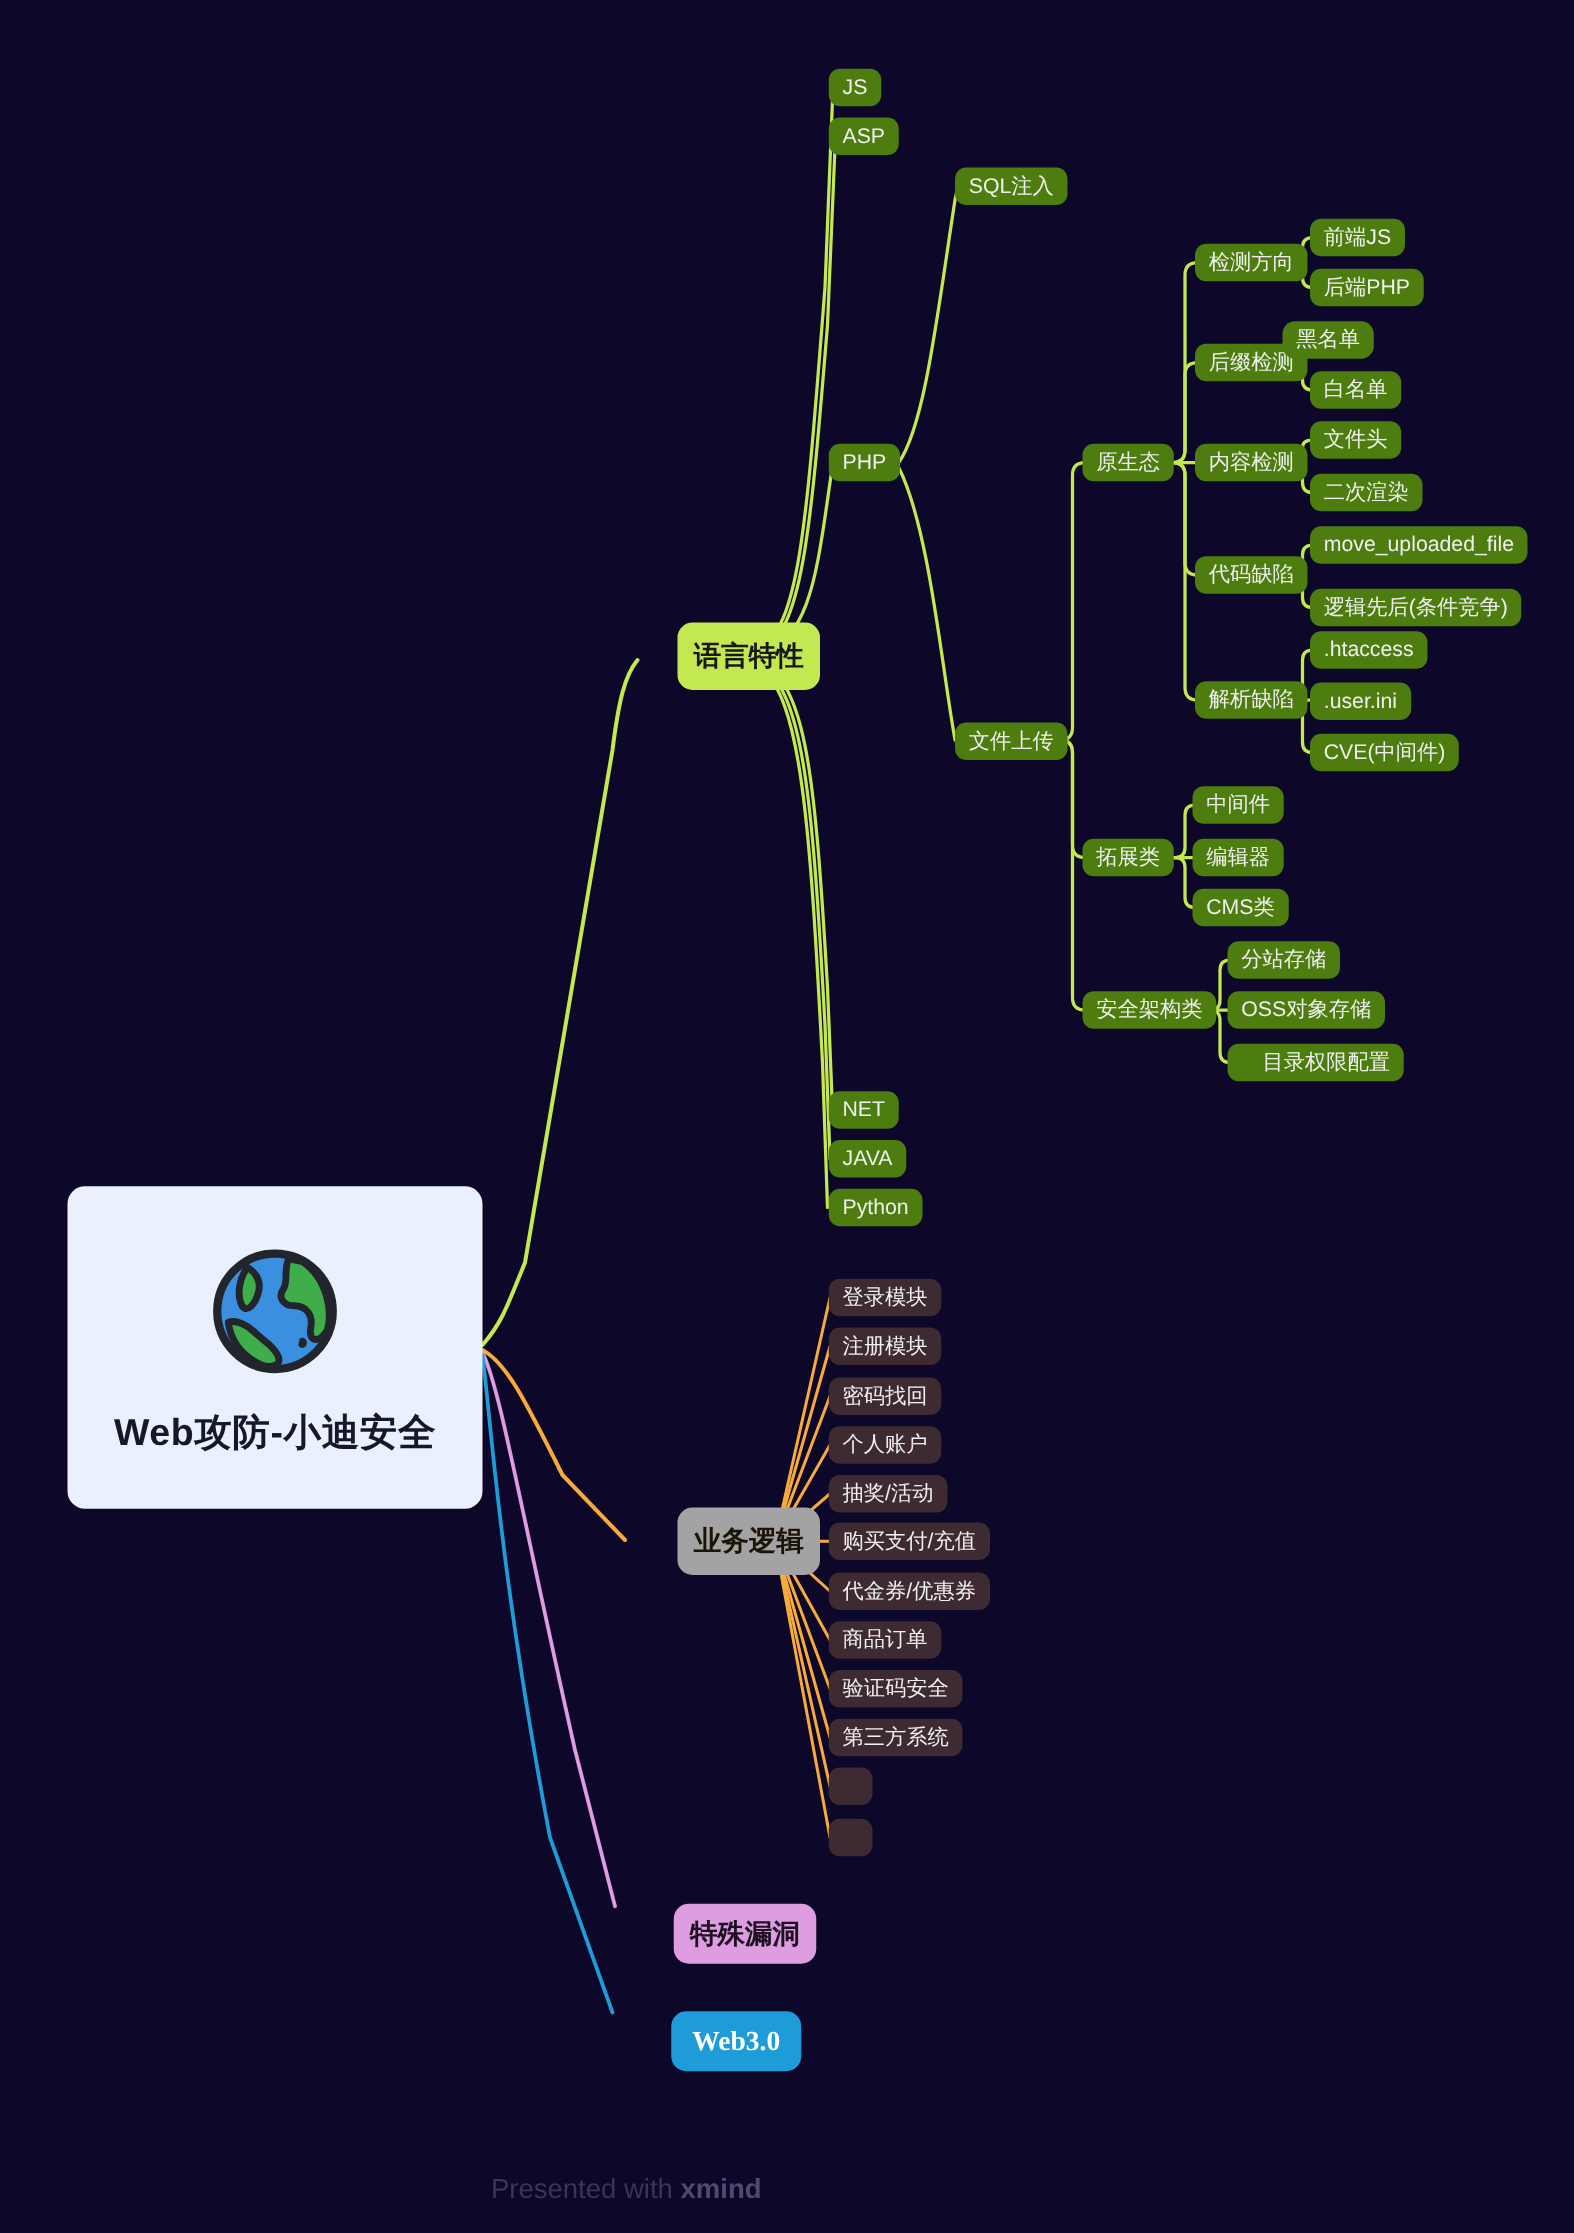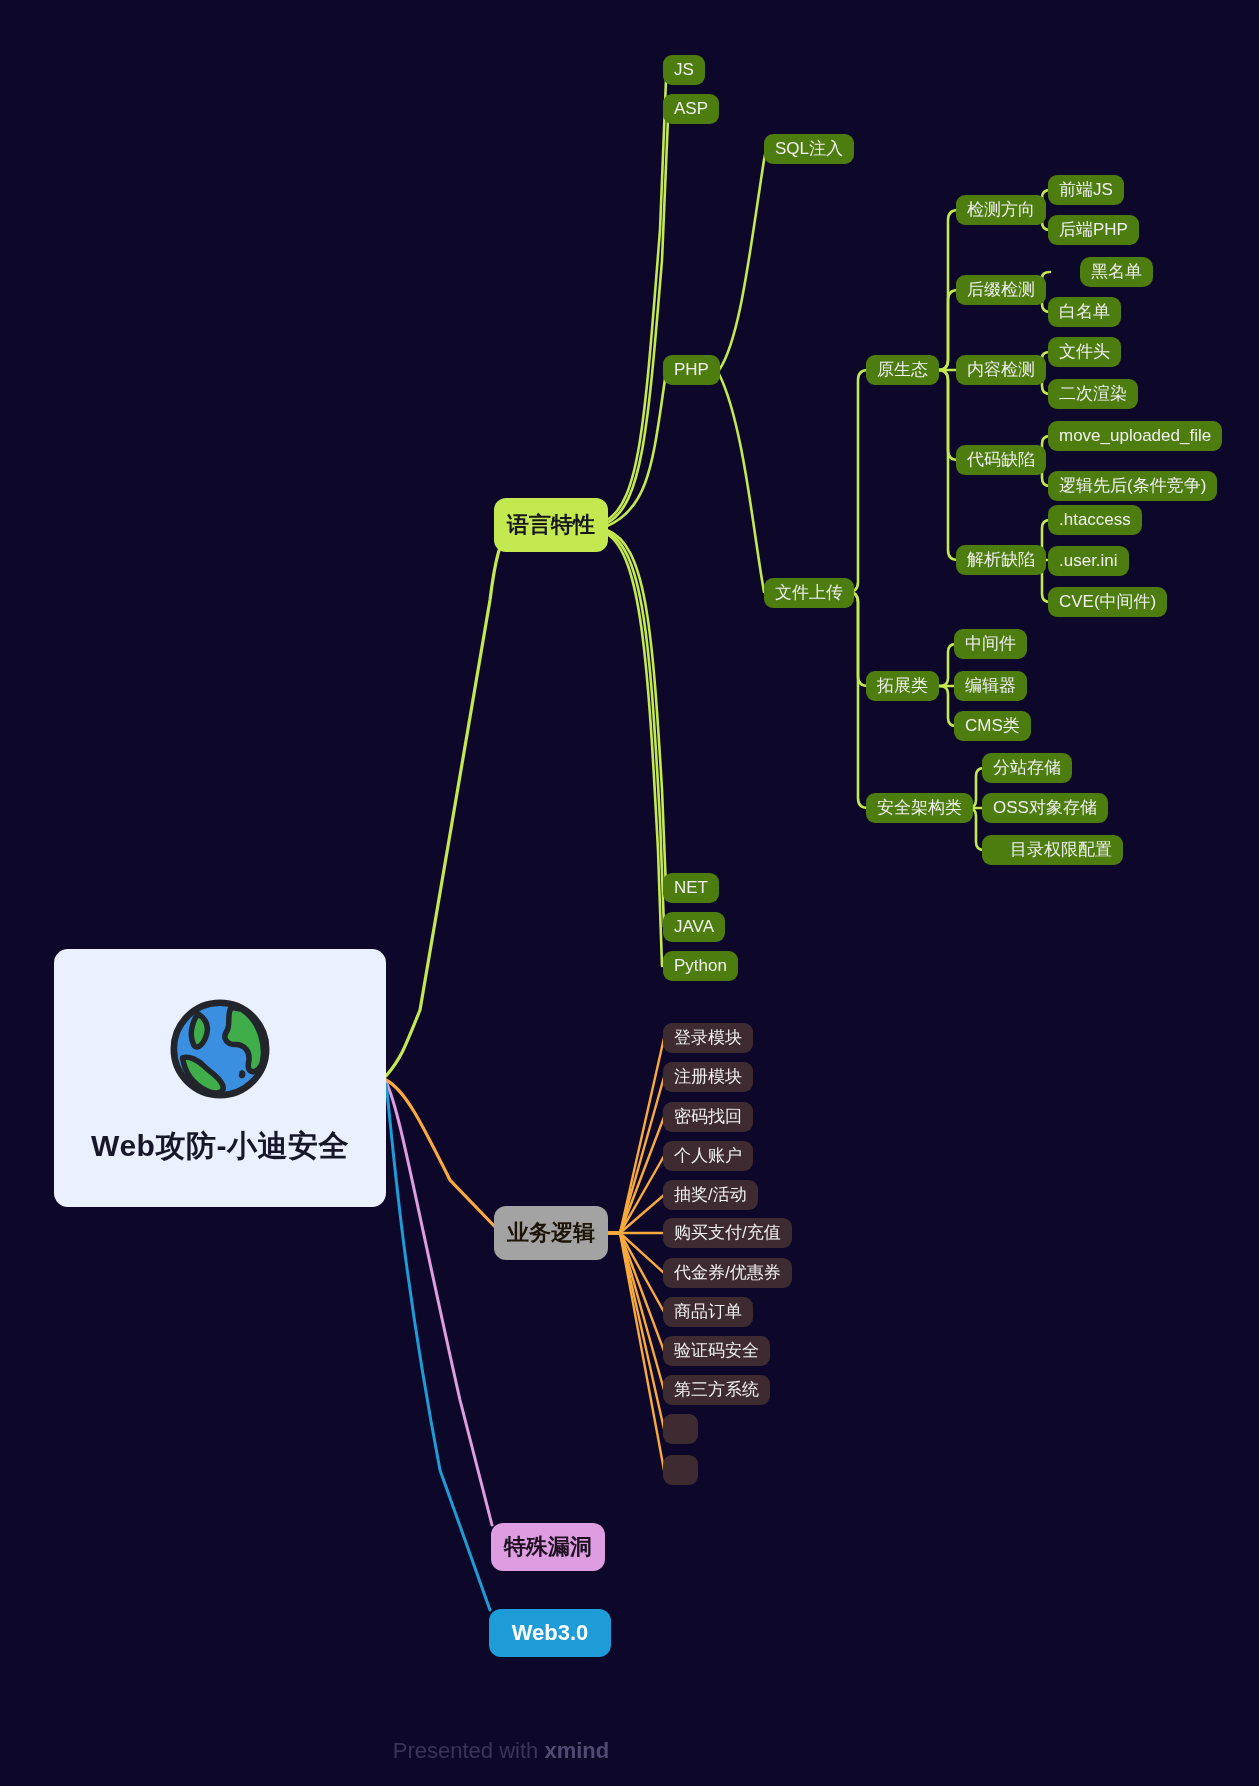--- a/index.html
+++ b/index.html
@@ -17,21 +17,21 @@
   
   .chip{
     background:#4d7c0f;color:#f0f0f0;border-radius:9px;
     font-size:17px;padding:0 11px;height:30px;line-height:30px;
   }
   .chip.biz{background:#3d2b31;}
 
   
   .main{
     border-radius:12px;font-weight:bold;font-size:22px;
-    display:flex;align-items:center;justify-content:center;
+    display:flex;align-items:center;justify-content:center;margin-left:48px;
   }
   .main.lang{background:#c4e84f;color:#17171c;}
   .main.biz{background:#a3a3a3;color:#1d1408;}
   .main.spec{background:#dd9de0;color:#1d1020;}
   .main.web3{background:#1e9cd7;color:#ffffff;}
 
   
   #root{
     position:absolute;background:#eaf0fd;border-radius:14px;
     display:flex;flex-direction:column;align-items:center;justify-content:center;
@@ -153,21 +153,21 @@
 
   <div class="node chip" style="left:956px;top:195px;">检测方向</div>
   <div class="node chip" style="left:956px;top:275px;">后缀检测</div>
   <div class="node chip" style="left:956px;top:355px;">内容检测</div>
   <div class="node chip" style="left:956px;top:445px;">代码缺陷</div>
   <div class="node chip" style="left:956px;top:545px;">解析缺陷</div>
 
   <div class="node chip" style="left:1048px;top:175px;">前端JS</div>
   <div class="node chip" style="left:1048px;top:215px;">后端PHP</div>
 
-  <div class="node chip" style="left:1080px;top:257px;border-radius:10px;">黑名单</div>
+  <div class="node chip" style="left:1026px;top:257px;border-radius:10px;">黑名单</div>
   <div class="node chip" style="left:1048px;top:297px;">白名单</div>
 
   <div class="node chip" style="left:1048px;top:337px;">文件头</div>
   <div class="node chip" style="left:1048px;top:379px;">二次渲染</div>
 
   <div class="node chip" style="left:1048px;top:421px;">move_uploaded_file</div>
   <div class="node chip" style="left:1048px;top:471px;">逻辑先后(条件竞争)</div>
 
   <div class="node chip" style="left:1048px;top:505px;">.htaccess</div>
   <div class="node chip" style="left:1048px;top:546px;">.user.ini</div>
@@ -191,19 +191,19 @@
   <div class="node chip biz" style="left:663px;top:1218px;">购买支付/充值</div>
   <div class="node chip biz" style="left:663px;top:1258px;">代金券/优惠券</div>
   <div class="node chip biz" style="left:663px;top:1297px;">商品订单</div>
   <div class="node chip biz" style="left:663px;top:1336px;">验证码安全</div>
   <div class="node chip biz" style="left:663px;top:1375px;">第三方系统</div>
   <div class="node chip biz" style="left:663px;top:1414px;width:35px;"></div>
   <div class="node chip biz" style="left:663px;top:1455px;width:35px;"></div>
 
   <div class="node main spec" style="left:491px;top:1523px;width:114px;height:48px;">特殊漏洞</div>
 
-  <div class="node main web3" style="left:489px;top:1609px;width:122px;height:48px;">Web3.0</div>
+  <div class="node main web3" style="left:489px;top:1609px;width:104px;height:48px;font-family:Liberation Serif, serif;">Web3.0</div>
 
   <div id="footer" style="top:1738px;">
     <span>Presented with </span><b>xmind</b>
   </div>
 
 </div>
 
 </body></html>

